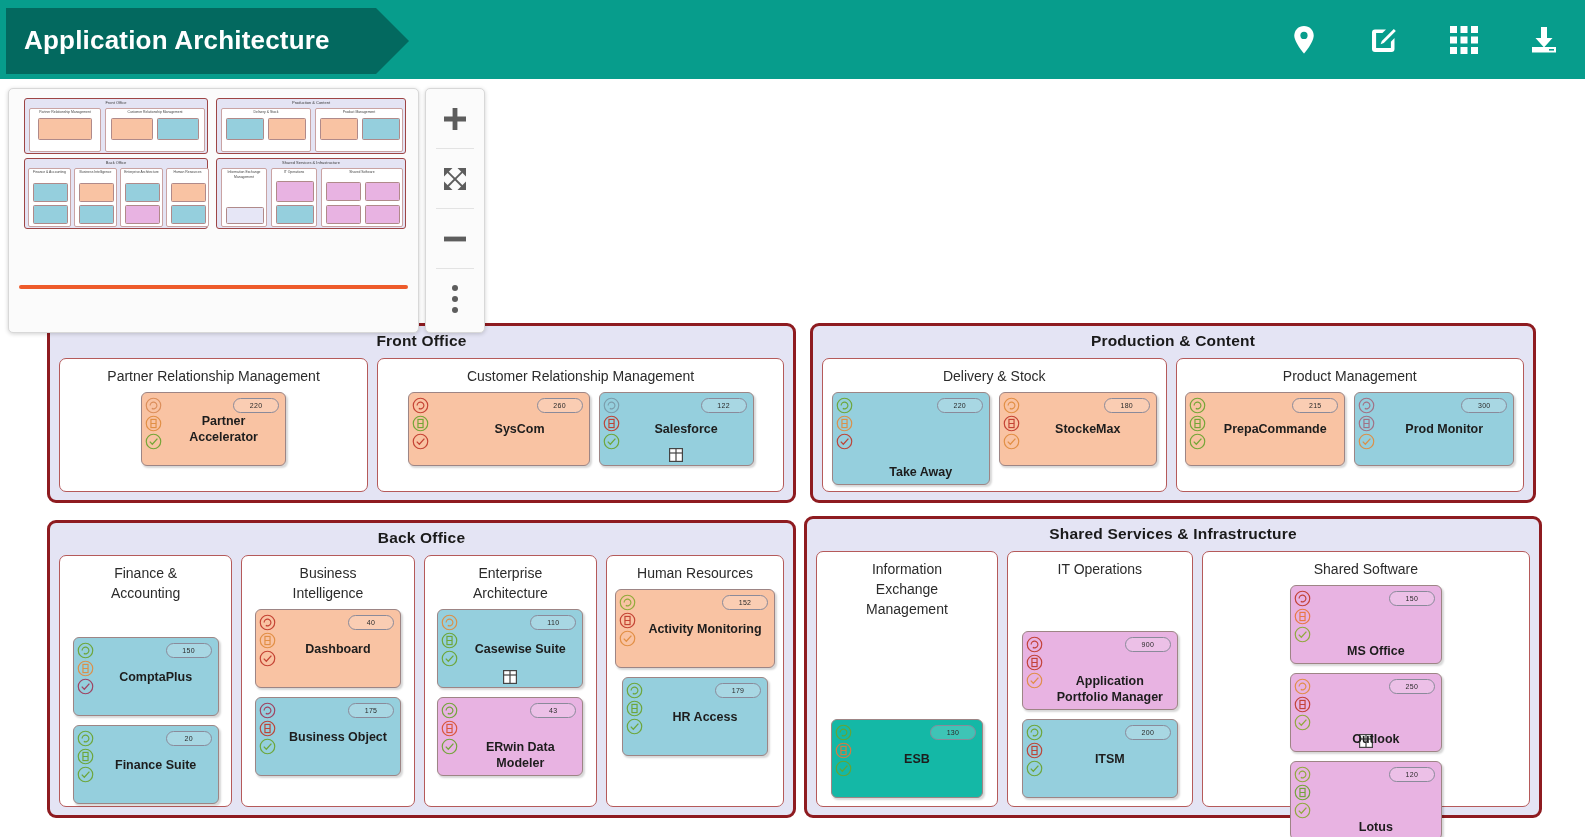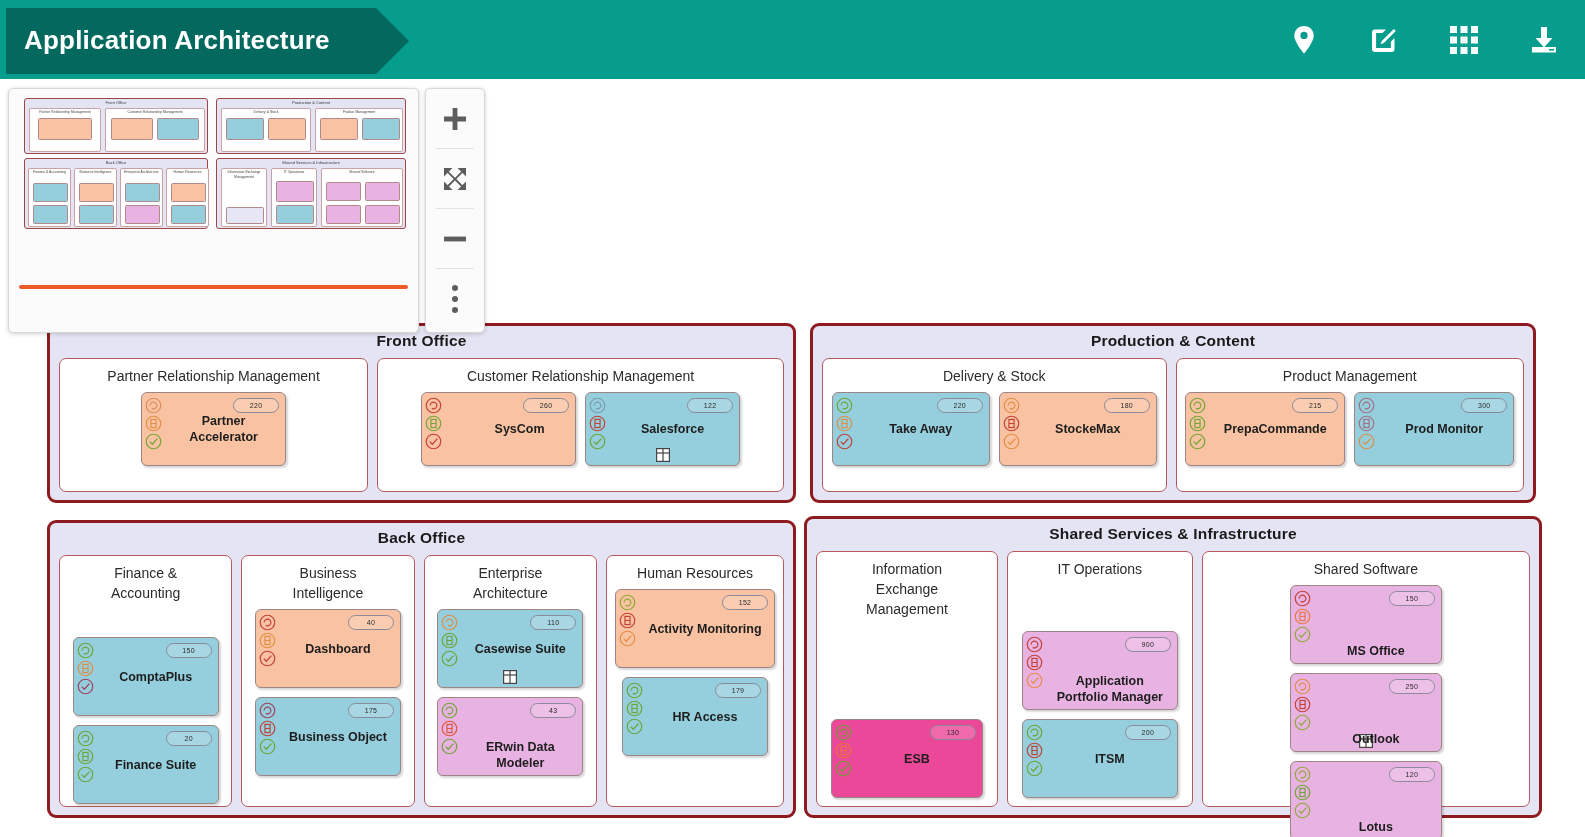--- a/index.html
+++ b/index.html
@@ -178,21 +178,21 @@
     border-radius:6px;
     box-shadow:1.5px 2px 2px rgba(0,0,0,.16);
     display:flex;
     align-items:center;
     justify-content:center;
     padding:4px 6px 4px 26px;
   }
   .app-card.blue   { background:#95cfdd; }
   .app-card.orange { background:#f9c3a3; }
   .app-card.pink   { background:#e8b3e2;align-items:flex-end; }
-  .app-card.pale   { background:#ec4899;align-items:center; }
+  .app-card.pale   { background:#14b8a6;align-items:center; }
 
   .app-name {
     font-size:12.5px;
     font-weight:bold;
     color:#1d1d1d;
     text-align:center;
     line-height:16px;
     position:relative;
     z-index:2;
   }
@@ -411,21 +411,21 @@
                 </svg>
             </span>
             <span class="badge">220</span>
             <span class="app-name">Partner Accelerator</span>
           </div>
         </div>
       </div>
       <div class="sub" style="width:408px;">
         <div class="sub-title">Customer Relationship Management</div>
         <div class="cards">
-          <div class="app-card orange" style="width:155px;height:74px;padding-left:48px;">
+          <div class="app-card orange" style="width:182px;height:74px;padding-left:48px;">
             <span class="stamps">
               <svg class="stamp" viewBox="0 0 20 20">
                   <circle cx="10" cy="10" r="8.5" fill="none" stroke="#c0392b" stroke-width="1.4"></circle>
                   <path d="M6 10a4 4 0 1 1 2 3.4" fill="none" stroke="#c0392b" stroke-width="1.4"></path>
                 </svg>
               <svg class="stamp" viewBox="0 0 20 20">
                   <circle cx="10" cy="10" r="8.5" fill="none" stroke="#6aa32e" stroke-width="1.4"></circle>
                   <rect x="7" y="5.2" width="6" height="9.6" fill="none" stroke="#6aa32e" stroke-width="1.4"></rect>
                   <line x1="7" y1="10" x2="13" y2="10" stroke="#6aa32e" stroke-width="1.2"></line>
                 </svg>
@@ -465,21 +465,21 @@
       </div>
     </div>
   </div>
 
   <div class="group" style="left:810px;top:244px;width:726px;height:180px;">
     <div class="group-title">Production &amp; Content</div>
     <div class="group-body">
       <div class="sub" style="width:347px;">
         <div class="sub-title">Delivery &amp; Stock</div>
         <div class="cards">
-          <div class="app-card blue" style="width:158px;height:74px;">
+          <div class="app-card blue" style="width:158px;height:93px;align-items:flex-end;">
             <span class="stamps">
               <svg class="stamp" viewBox="0 0 20 20">
                   <circle cx="10" cy="10" r="8.5" fill="none" stroke="#6aa32e" stroke-width="1.4"></circle>
                   <path d="M6 10a4 4 0 1 1 2 3.4" fill="none" stroke="#6aa32e" stroke-width="1.4"></path>
                 </svg>
               <svg class="stamp" viewBox="0 0 20 20">
                   <circle cx="10" cy="10" r="8.5" fill="none" stroke="#e08b3e" stroke-width="1.4"></circle>
                   <rect x="7" y="5.2" width="6" height="9.6" fill="none" stroke="#e08b3e" stroke-width="1.4"></rect>
                   <line x1="7" y1="10" x2="13" y2="10" stroke="#e08b3e" stroke-width="1.2"></line>
                 </svg>

